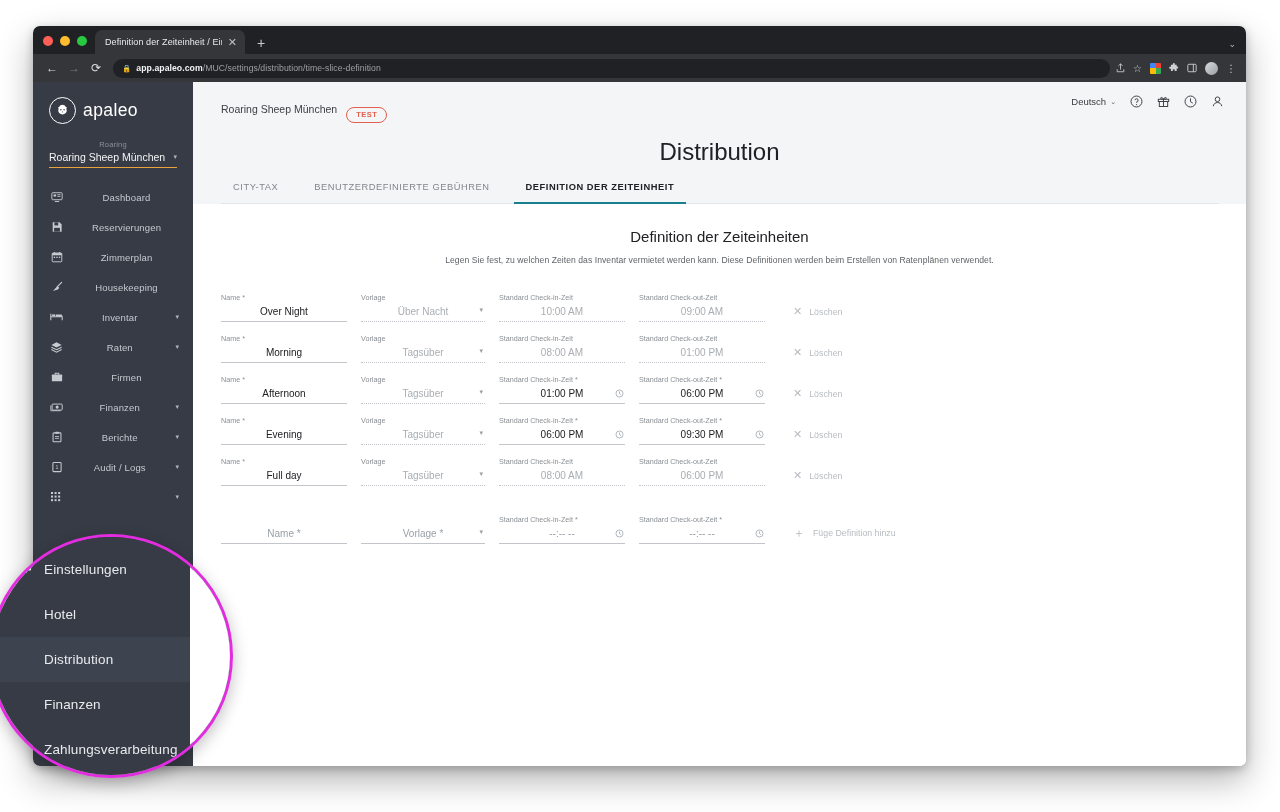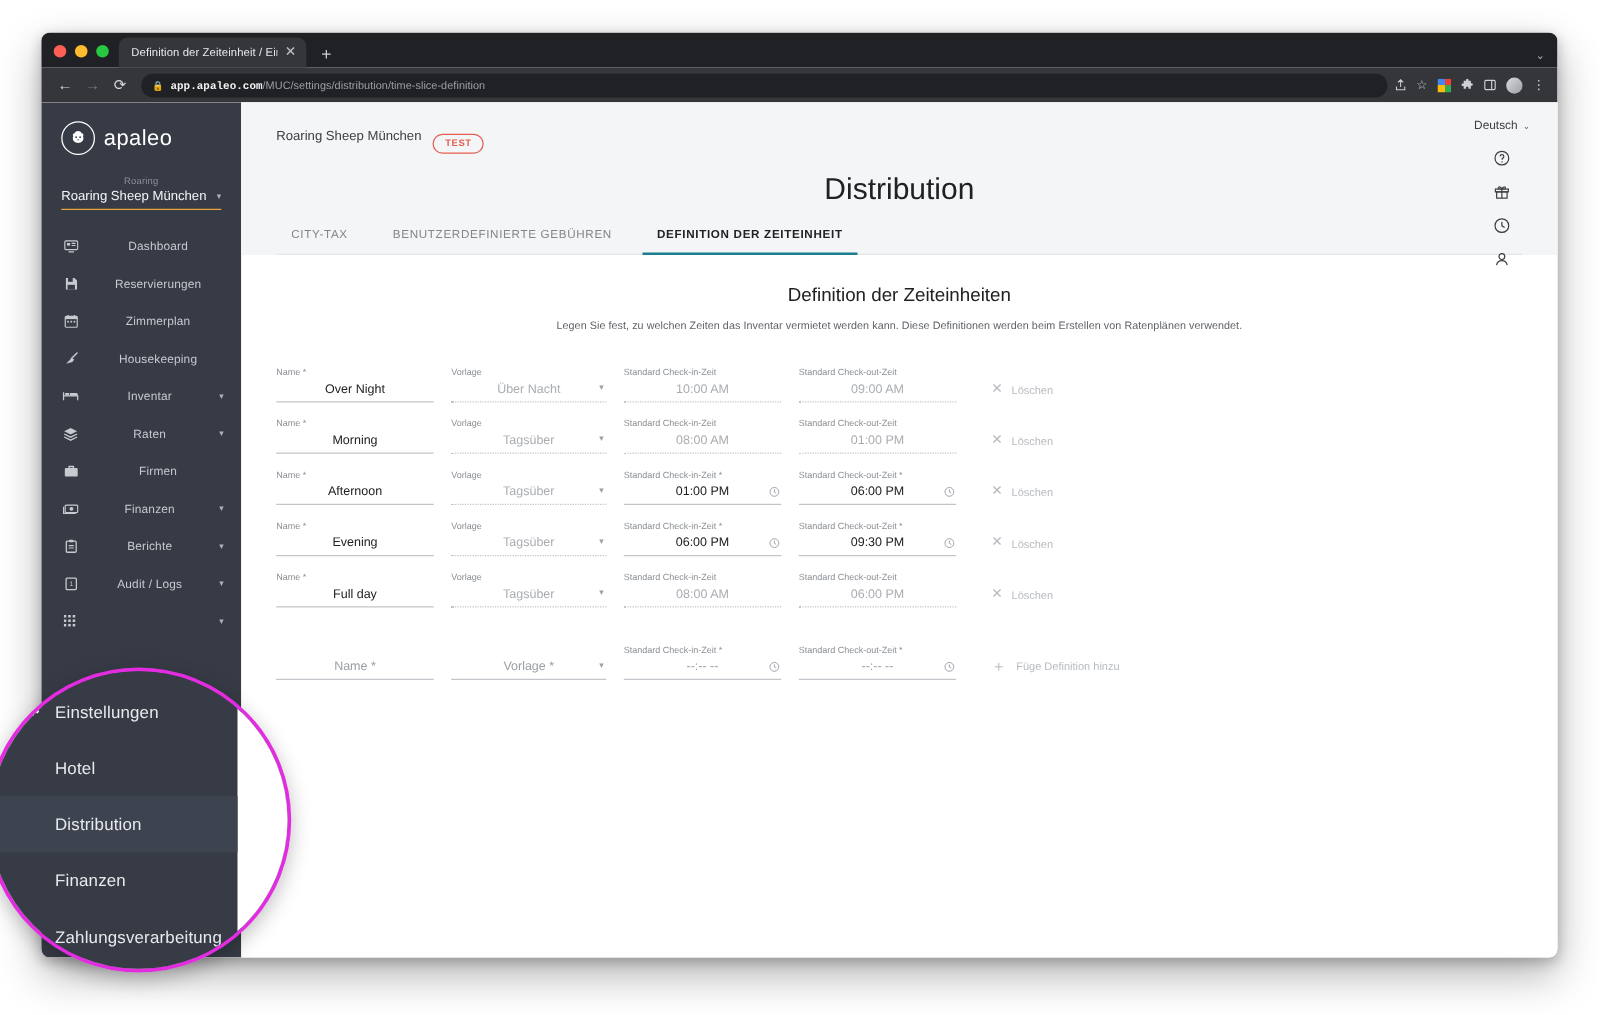--- a/index.html
+++ b/index.html
@@ -51,21 +51,21 @@
   .navbtn { width: 22px; height: 22px; display: flex; align-items: center; justify-content: center;
             color: #d6d8db; font-size: 12px; }
   .navbtn.dim { color: #76797d; }
   .omnibox {
     flex: 1; height: 19px; background: #202124; border-radius: 10px;
     margin: 0 6px 0 6px; display: flex; align-items: center; padding: 0 9px; gap: 5px;
     overflow: hidden;
   }
   .lock { font-size: 7.5px; color: #c4c7ca; }
   .url { font-size: 8.7px; white-space: nowrap; letter-spacing: .05px; }
-  .url .host { color: #f1f3f4; font-weight: bold; font-family: Liberation Mono, monospace; }
+  .url .host { color: #f1f3f4; font-weight: bold; }
   .url .path { color: #9aa0a6; }
   .tb-icons { display: flex; align-items: center; gap: 8px; padding-right: 2px; }
   .tb-ic { color: #cdd0d4; font-size: 10px; display: flex; align-items: center; justify-content: center; }
   .ext-chip { width: 11px; height: 11px; border-radius: 1px; position: relative; overflow: hidden; }
   .ext-chip i { position: absolute; width: 50%; height: 50%; }
   .ext-chip i:nth-child(1){ left:0; top:0; background:#4285f4; }
   .ext-chip i:nth-child(2){ right:0; top:0; background:#ea4335; }
   .ext-chip i:nth-child(3){ left:0; bottom:0; background:#fbbc05; }
   .ext-chip i:nth-child(4){ right:0; bottom:0; background:#34a853; }
   .avatar-ic { width: 13px; height: 13px; border-radius: 50%;
@@ -103,21 +103,21 @@
   .topbar {
     height: 56px; background: #f4f5f6; display: flex; align-items: flex-start;
     justify-content: space-between; padding: 13px 22px 0 28px;
   }
   .prop-row { display: flex; align-items: center; gap: 9px; }
   .prop-name { font-size: 10.5px; color: #3c4043; }
   .test-badge {
     border: 1px solid #e1604f; color: #e1604f; border-radius: 9px;
     font-size: 7.5px; font-weight: bold; letter-spacing: .5px; padding: 2px 9px 2.5px; margin-top: 12px;
   }
-  .topbar-right { display: flex; align-items: center; gap: 14px; flex-direction: column; }
+  .topbar-right { display: flex; align-items: center; gap: 14px; }
   .lang { font-size: 9.5px; color: #3c4043; display: flex; align-items: center; gap: 4px; }
   .lang .car { font-size: 7px; color: #5f6368; }
   .tb-app-ic { color: #3c4043; display: flex; align-items: center; justify-content: center; }
 
   .page-head { background: #f4f5f6; padding: 0 28px; }
   .page-title { font-size: 24px; color: #202124; font-weight: normal; padding-bottom: 16px; }
   .tabs { display: flex; gap: 0; border-bottom: 1px solid #e3e5e7; }
   .tabitem {
     font-size: 9.3px; letter-spacing: .55px; color: #80868b; padding: 0 12px 11px;
     margin-right: 12px; position: relative;

